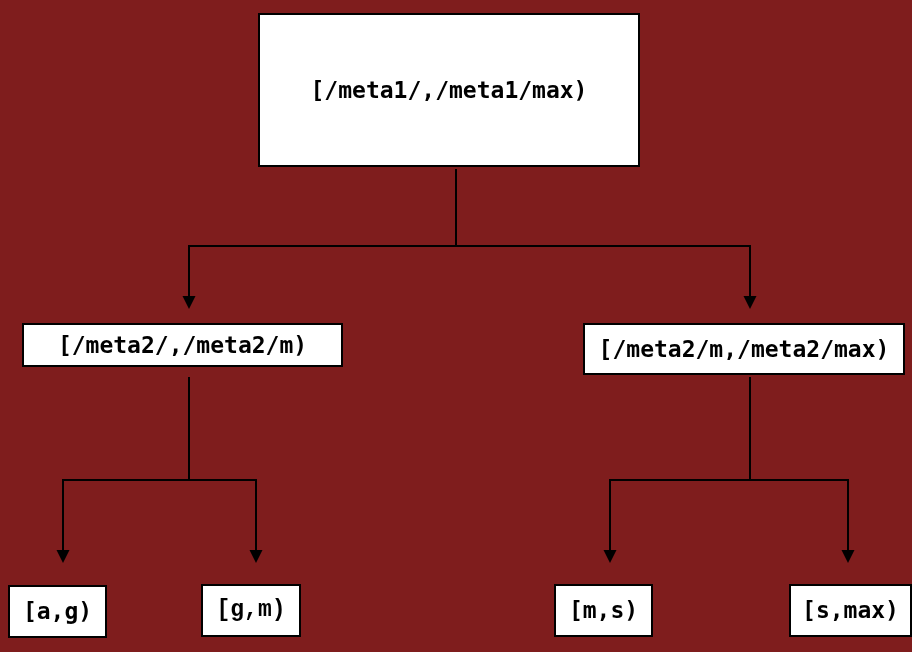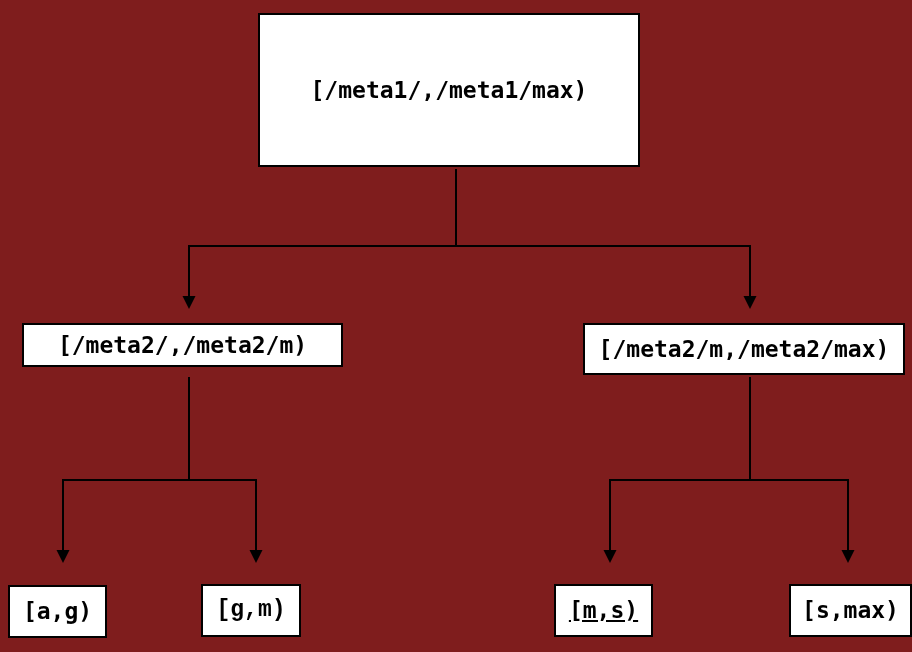--- a/index.html
+++ b/index.html
@@ -40,21 +40,21 @@
     font-size: 23px;
     font-weight: bold;
     line-height: 1;
     white-space: pre;
   }
   .node-root      { left: 258px; top: 13px;  width: 382px; height: 154px; }
   .node-mid-left  { left: 22px;  top: 323px; width: 321px; height: 44px;  }
   .node-mid-right { left: 583px; top: 323px; width: 322px; height: 52px; text-align: right;  }
   .node-leaf-ag   { left: 8px;   top: 557px; width: 99px;  height: 53px; margin-top: 28px;  }
   .node-leaf-gm   { left: 201px; top: 584px; width: 100px; height: 53px; font-family: Liberation Mono, monospace;  }
-  .node-leaf-ms   { left: 554px; top: 584px; width: 99px;  height: 53px; text-decoration: underline;  }
+  .node-leaf-ms   { left: 554px; top: 584px; width: 99px;  height: 53px;  }
   .node-leaf-smax { left: 777px; top: 584px; width: 123px; height: 53px; margin-left: 12px;  }
 </style>
 </head>
 <body>
 
 <div class="canvas">
 
   <svg class="edges" width="912" height="652" viewBox="0 0 912 652" aria-hidden="true">
 
     <line x1="456" y1="169" x2="456" y2="246"></line>

